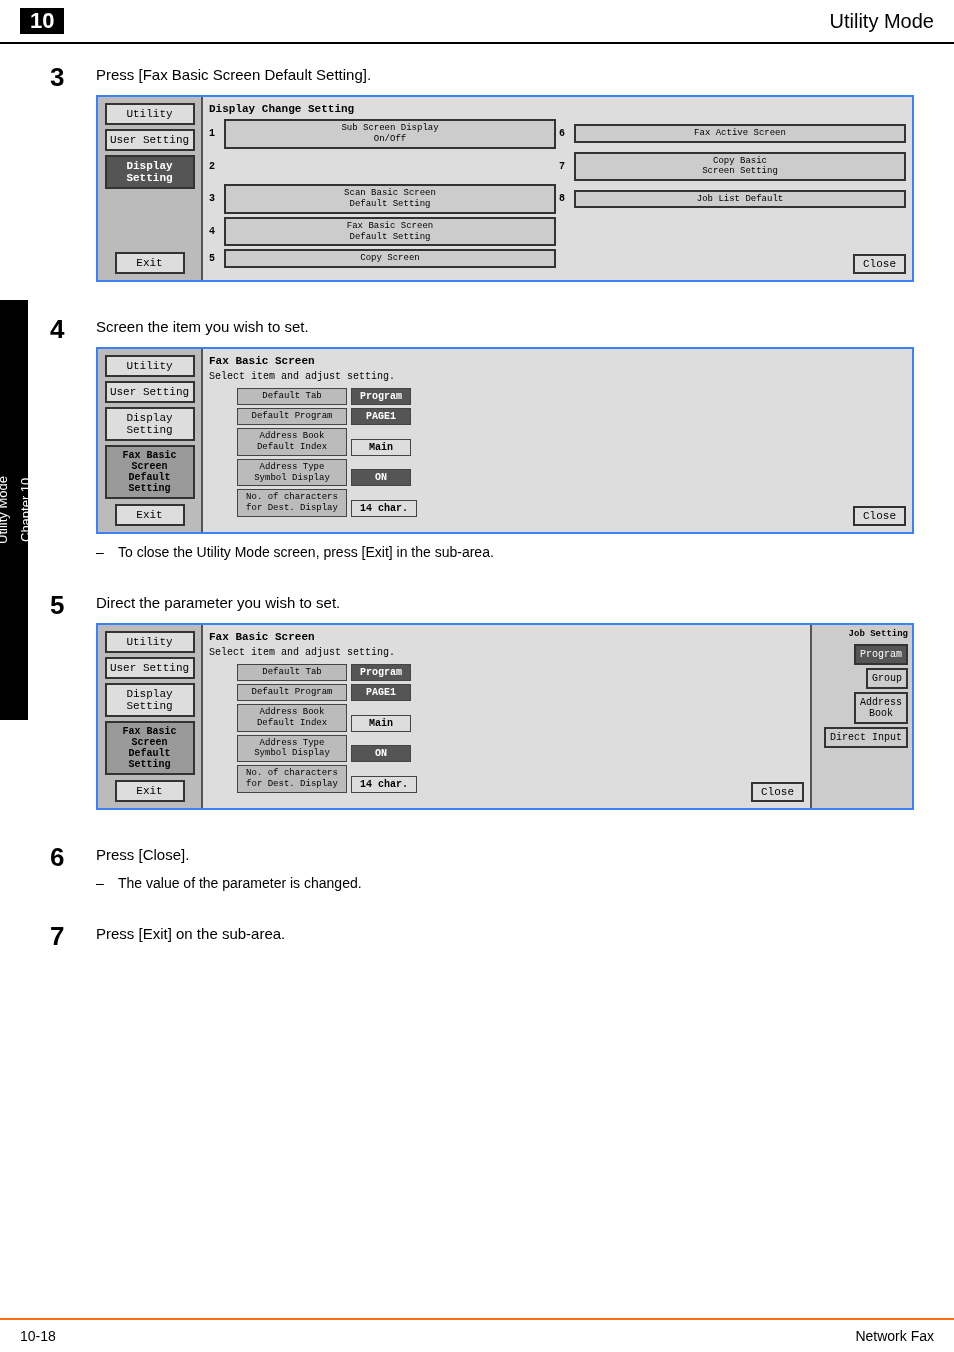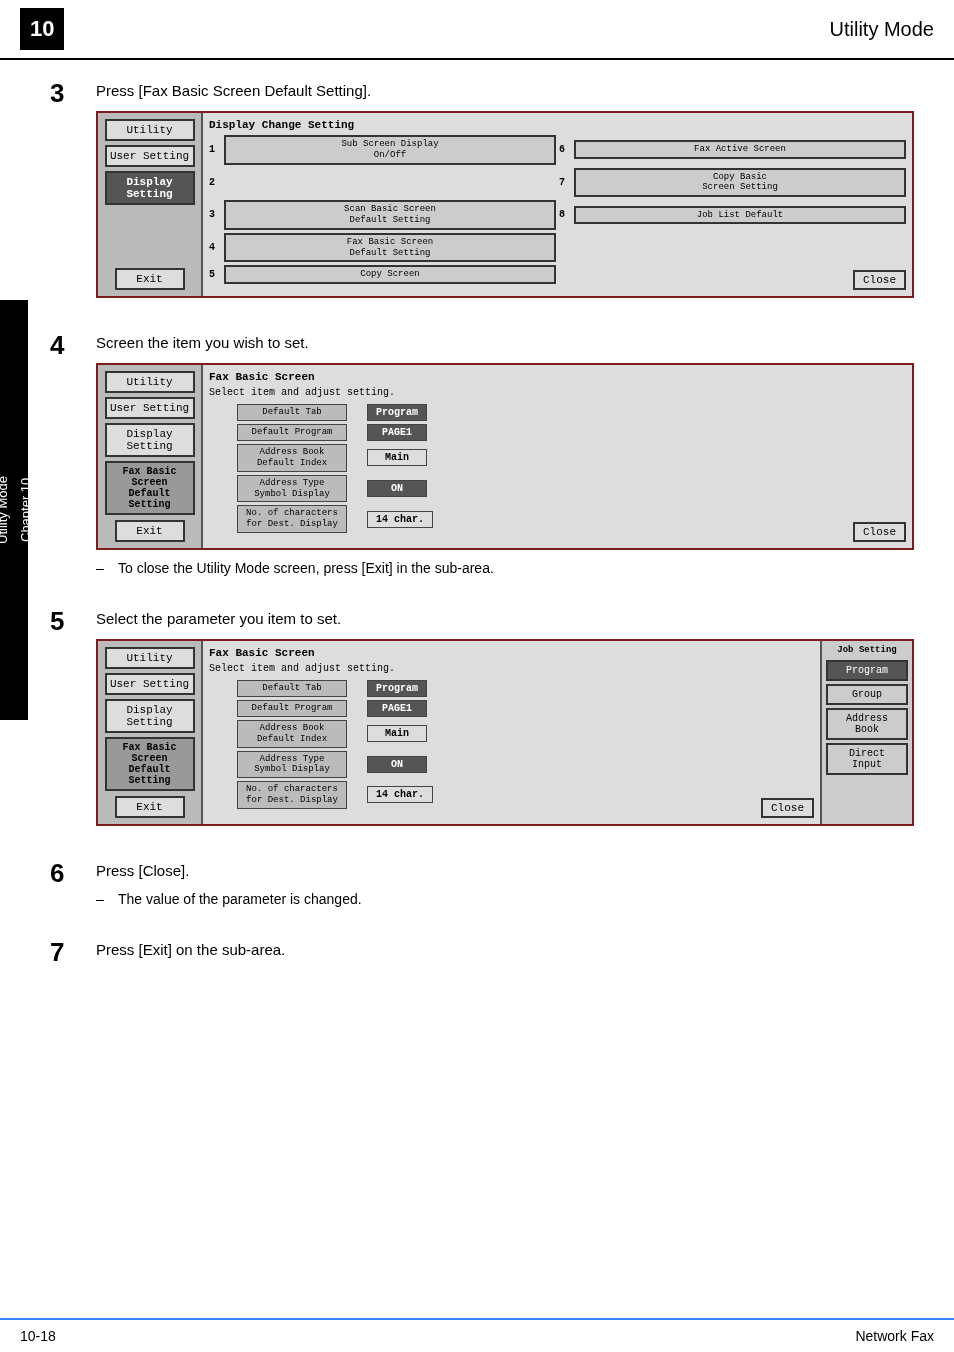--- a/index.html
+++ b/index.html
@@ -19,21 +19,21 @@
       align-items: center;
       border-bottom: 2px solid #000;
       padding: 8px 20px;
       margin-bottom: 0;
     }
     .chapter-number {
       background: #000;
       color: #fff;
       font-size: 22px;
       font-weight: bold;
-      padding: 8px 10px;
+      padding: 0 10px;
       margin-right: 16px;
     }
     .header-title {
       margin-left: auto;
       font-size: 20px;
       font-weight: normal;
     }
 
     
     .side-tab {
@@ -87,21 +87,21 @@
       margin: 8px 0 8px 0;
       font-size: 14px;
     }
     .step-note-dash {
       margin-right: 8px;
       min-width: 14px;
     }
 
     
     .screen-mockup {
-      border: 2px solid #7f1d1d;
+      border: 2px solid #3b82f6;
       display: flex;
       background: #ccc;
       margin-bottom: 10px;
     }
 
     
     .screen-sidebar {
       width: 105px;
       background: #bbb;
       border-right: 2px solid #555;
@@ -195,23 +195,23 @@
       font-size: 9px;
       font-family: 'Courier New', monospace;
       flex: 1;
       text-align: center;
       line-height: 1.2;
     }
 
     
     .fbs-row {
       display: flex;
-      align-items: center;
+      align-items: flex-end;
       margin-bottom: 3px;
-      gap: 20px;
+      gap: 4px;
       padding-left: 28px;
     }
     .fbs-label {
       border: 1px solid #444;
       background: #bbb;
       font-size: 9px;
       font-family: 'Courier New', monospace;
       padding: 2px 4px;
       width: 110px;
       text-align: center;
@@ -231,27 +231,28 @@
     .fbs-value.light {
       background: #ddd;
       color: #000;
     }
 
     
     .screen-step5 {
       display: flex;
     }
     .screen-step5-right {
-      width: 92px;
+      width: 102px;
       background: #ccc;
       border-left: 2px solid #555;
       padding: 4px;
       display: flex;
       flex-direction: column;
       gap: 3px;
+      align-items: flex-end;
     }
     .s5r-label {
       font-size: 9px;
       font-family: 'Courier New', monospace;
       text-align: center;
       font-weight: bold;
       margin-bottom: 2px;
     }
     .s5r-btn {
       border: 2px solid #333;
@@ -266,21 +267,21 @@
       background: #ccc;
       color: #000;
     }
 
     
     .page-footer {
       position: absolute;
       bottom: 0;
       left: 0;
       right: 0;
-      border-top: 2px solid #3b82f6;
+      border-top: 2px solid #f97316;
       display: flex;
       justify-content: space-between;
       padding: 8px 20px;
       font-size: 14px;
       gap: 10px;
     }
   </style>
 </head>
 <body>
 
@@ -409,21 +410,21 @@
       <div class="step-note">
         <span class="step-note-dash">–</span>
         <span>To close the Utility Mode screen, press [Exit] in the sub-area.</span>
       </div>
     </div>
   </div>
 
   <div class="step">
     <div class="step-number">5</div>
     <div class="step-content">
-      <div class="step-text">Select the parameter you item to set.</div>
+      <div class="step-text">Direct the parameter you wish to set.</div>
 
       <div class="screen-mockup screen-step5">
         <div class="screen-sidebar">
           <div class="screen-sidebar-btn">Utility</div>
           <div class="screen-sidebar-btn">User Setting</div>
           <div class="screen-sidebar-btn">Display Setting</div>
           <div class="screen-sidebar-btn highlighted">Fax Basic Screen<br>Default Setting</div>
           <div class="screen-sidebar-exit">Exit</div>
         </div>
         <div class="screen-main">

